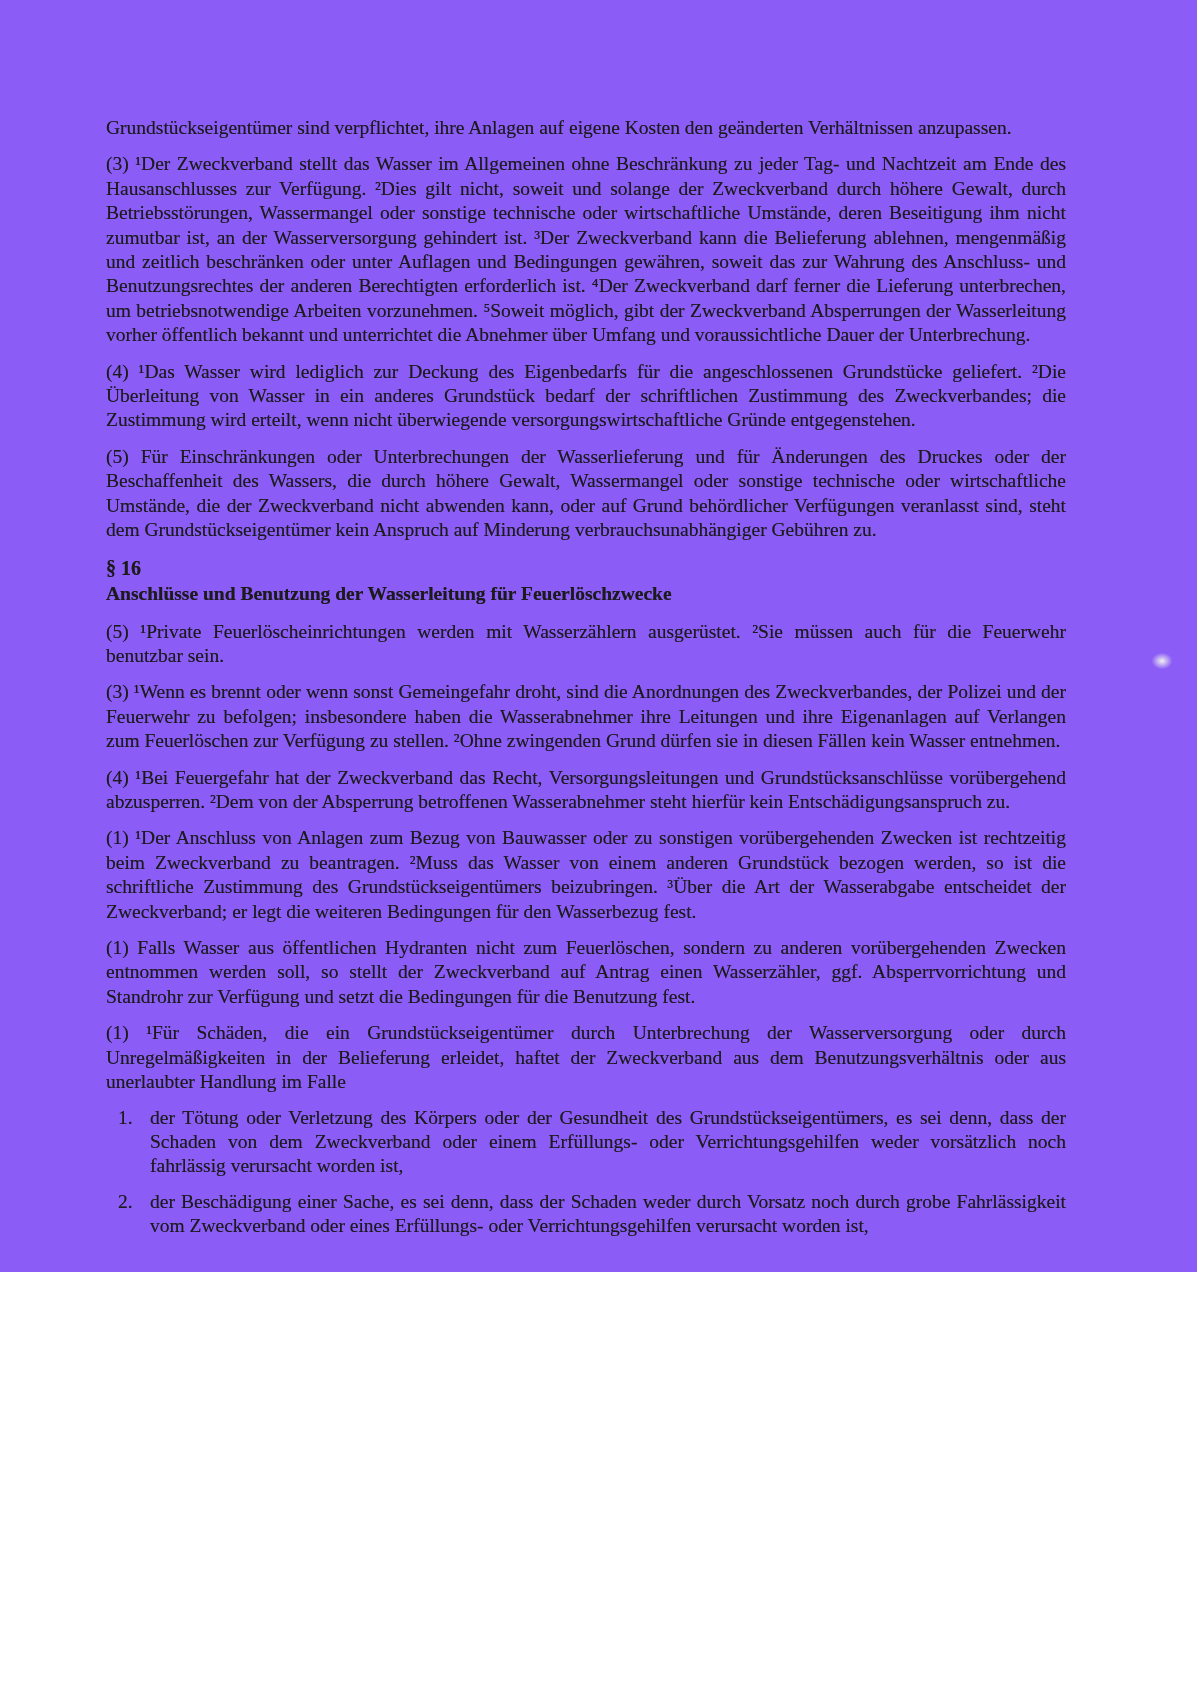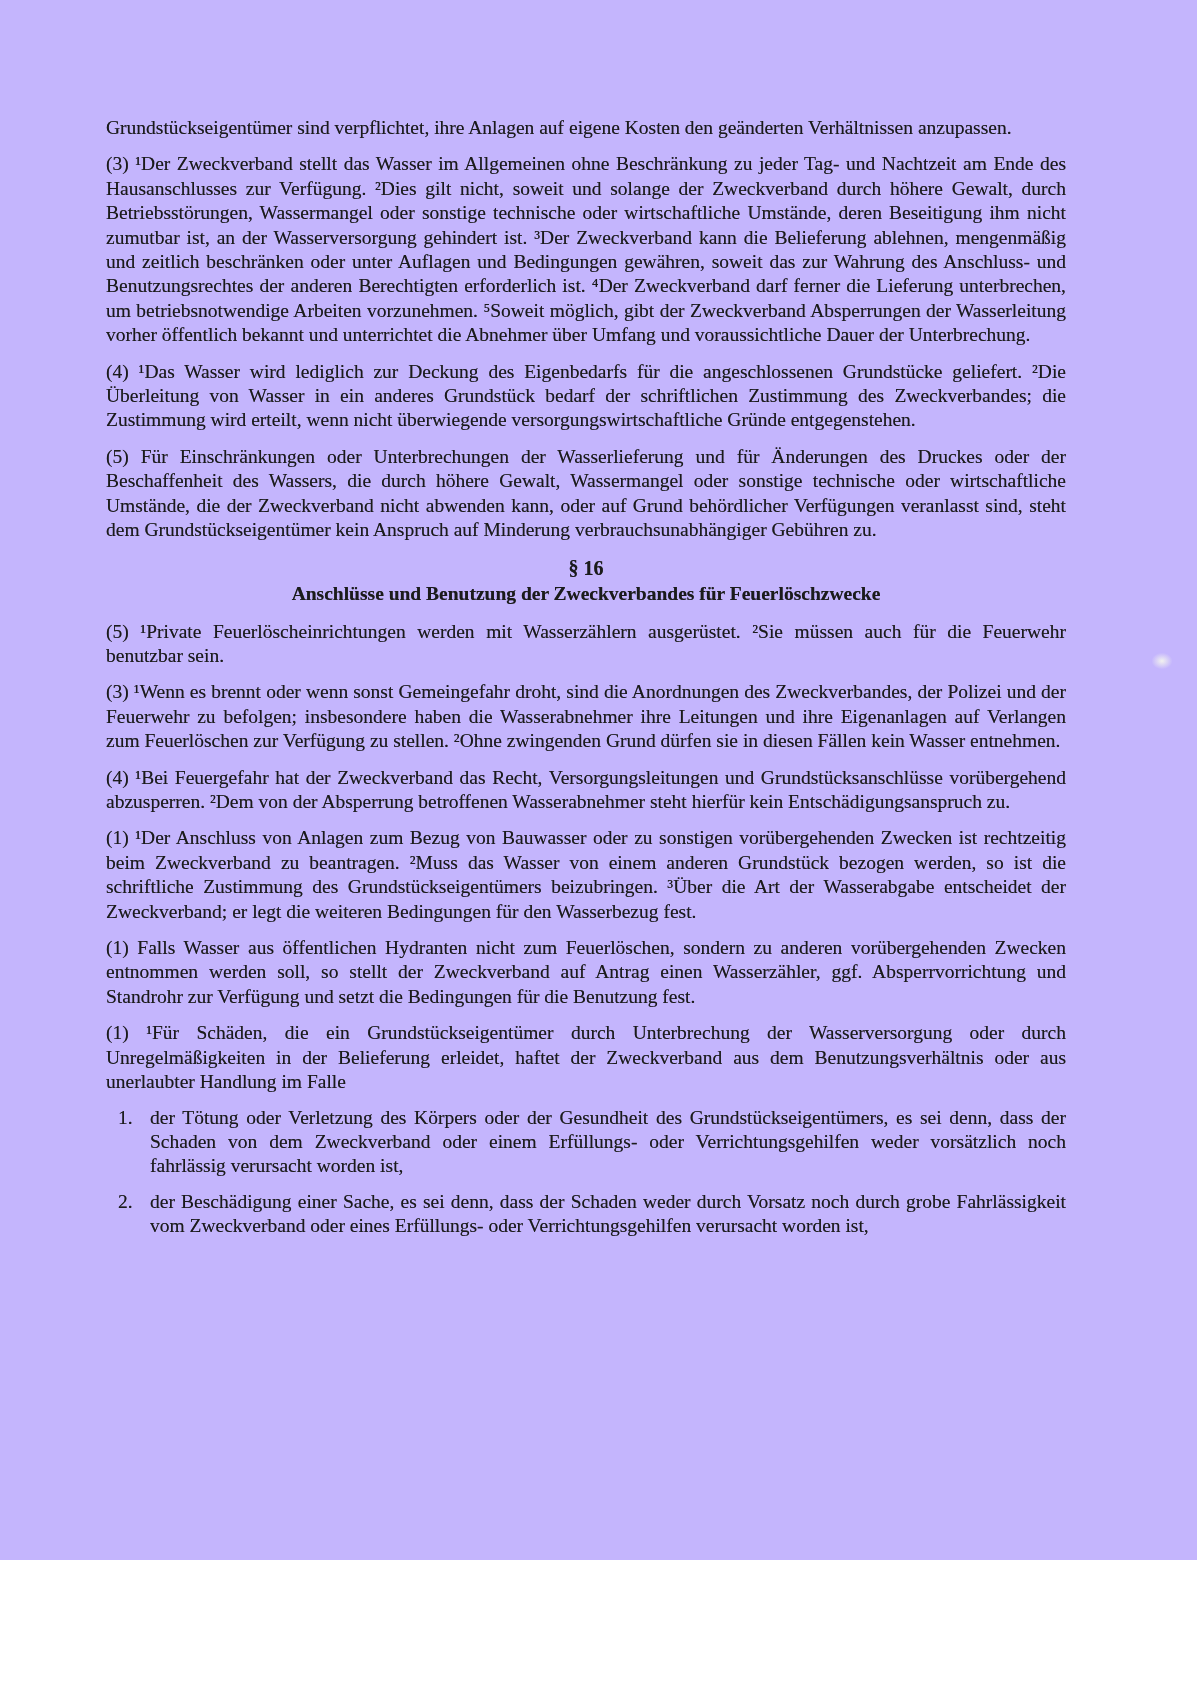--- a/index.html
+++ b/index.html
@@ -3,42 +3,41 @@
 <meta charset="utf-8">
 <style>
   html, body {
     margin: 0;
     padding: 0;
     background: #ffffff;
   }
   .page {
     position: relative;
     width: 1197px;
-    height: 1560px;
-    background: #c4b5fd;
+    height: 1272px;
+    background: #8b5cf6;
     overflow: hidden;
     font-family: "Liberation Serif", "DejaVu Serif", serif;
   }
   .content {
     position: absolute;
     left: 106px;
     top: 116px;
     width: 960px;
     color: #1b1b1b;
   }
   .para {
     margin: 0 0 12px 0;
     font-size: 19.5px;
     line-height: 24.4px;
     text-align: justify;
     text-shadow: 0 0 0.5px rgba(25,25,25,0.55);
   }
   .sec-head {
     margin: 10px 0 13px 0;
-    text-align: center;
     font-weight: 700;
     text-shadow: 0 0 0.5px rgba(25,25,25,0.6);
   }
   .sec-num {
     font-size: 20px;
     line-height: 26px;
   }
   .sec-title {
     font-size: 19.5px;
     line-height: 26px;
@@ -82,21 +81,21 @@
     <p class="para">Grundstückseigentümer sind verpflichtet, ihre Anlagen auf eigene Kosten den geänderten Verhältnissen anzupassen.</p>
 
     <p class="para">(3) ¹Der Zweckverband stellt das Wasser im Allgemeinen ohne Beschränkung zu jeder Tag- und Nachtzeit am Ende des Hausanschlusses zur Verfügung. ²Dies gilt nicht, soweit und solange der Zweckverband durch höhere Gewalt, durch Betriebsstörungen, Wassermangel oder sonstige technische oder wirtschaftliche Umstände, deren Beseitigung ihm nicht zumutbar ist, an der Wasserversorgung gehindert ist. ³Der Zweckverband kann die Belieferung ablehnen, mengenmäßig und zeitlich beschränken oder unter Auflagen und Bedingungen gewähren, soweit das zur Wahrung des Anschluss- und Benutzungsrechtes der anderen Berechtigten erforderlich ist. ⁴Der Zweckverband darf ferner die Lieferung unterbrechen, um betriebsnotwendige Arbeiten vorzunehmen. ⁵Soweit möglich, gibt der Zweckverband Absperrungen der Wasserleitung vorher öffentlich bekannt und unterrichtet die Abnehmer über Umfang und voraussichtliche Dauer der Unterbrechung.</p>
 
     <p class="para">(4) ¹Das Wasser wird lediglich zur Deckung des Eigenbedarfs für die angeschlossenen Grundstücke geliefert. ²Die Überleitung von Wasser in ein anderes Grundstück bedarf der schriftlichen Zustimmung des Zweckverbandes; die Zustimmung wird erteilt, wenn nicht überwiegende versorgungswirtschaftliche Gründe entgegenstehen.</p>
 
     <p class="para">(5) Für Einschränkungen oder Unterbrechungen der Wasserlieferung und für Änderungen des Druckes oder der Beschaffenheit des Wassers, die durch höhere Gewalt, Wassermangel oder sonstige technische oder wirtschaftliche Umstände, die der Zweckverband nicht abwenden kann, oder auf Grund behördlicher Verfügungen veranlasst sind, steht dem Grundstückseigentümer kein Anspruch auf Minderung verbrauchsunabhängiger Gebühren zu.</p>
 
     <div class="sec-head">
       <div class="sec-num">§ 16</div>
-      <div class="sec-title">Anschlüsse und Benutzung der Zweckverbandes für Feuerlöschzwecke</div>
+      <div class="sec-title">Anschlüsse und Benutzung der Wasserleitung für Feuerlöschzwecke</div>
     </div>
 
 
     <p class="para">(5) ¹Private Feuerlöscheinrichtungen werden mit Wasserzählern ausgerüstet. ²Sie müssen auch für die Feuerwehr benutzbar sein.</p>
 
     <p class="para">(3) ¹Wenn es brennt oder wenn sonst Gemeingefahr droht, sind die Anordnungen des Zweckverbandes, der Polizei und der Feuerwehr zu befolgen; insbesondere haben die Wasserabnehmer ihre Leitungen und ihre Eigenanlagen auf Verlangen zum Feuerlöschen zur Verfügung zu stellen. ²Ohne zwingenden Grund dürfen sie in diesen Fällen kein Wasser entnehmen.</p>
 
     <p class="para">(4) ¹Bei Feuergefahr hat der Zweckverband das Recht, Versorgungsleitungen und Grundstücksanschlüsse vorübergehend abzusperren. ²Dem von der Absperrung betroffenen Wasserabnehmer steht hierfür kein Entschädigungsanspruch zu.</p>
 
 

